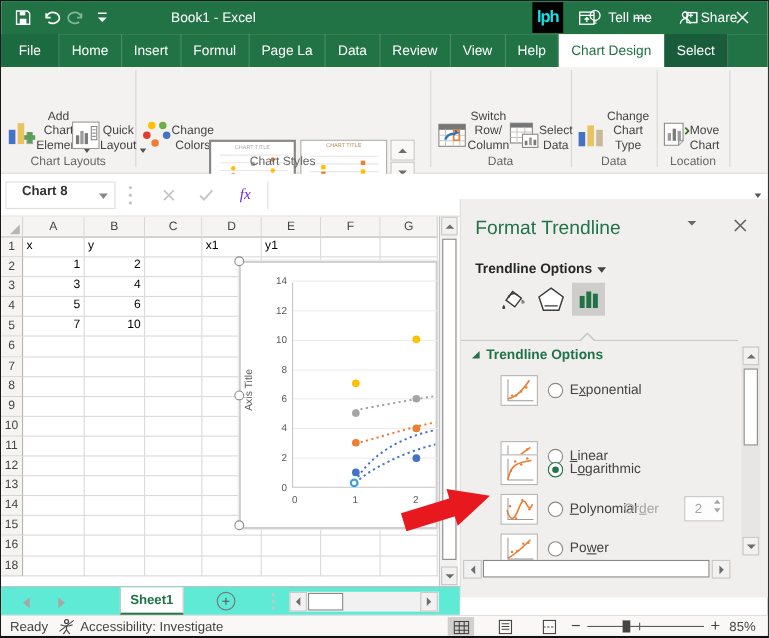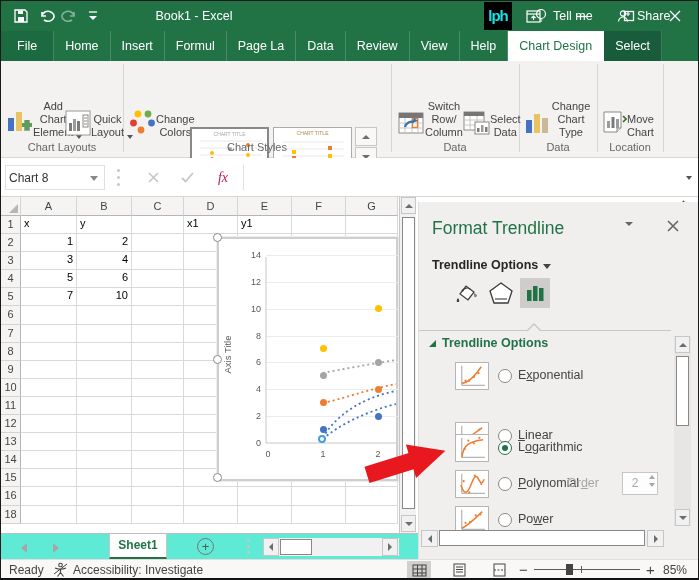--- a/index.html
+++ b/index.html
@@ -36,21 +36,21 @@
   .gallery-card.sel { border:2px solid #8a8886; }
   .mini-title { position:absolute; top:2px; left:0; right:0; text-align:center; font-size:5px; color:#b38b4d; }
   .gal-btn { position:absolute; left:354px; width:22px; height:19px; background:#f9f8f7; border:1px solid #c8c6c4; display:flex; align-items:center; justify-content:center; }
   .tri-up { width:0;height:0;border-left:4px solid transparent;border-right:4px solid transparent;border-bottom:4px solid #6d6d6d; }
   .tri-dn { width:0;height:0;border-left:4px solid transparent;border-right:4px solid transparent;border-top:4px solid #6d6d6d; }
   .collapse-chevron { position:absolute; left:676px; top:136px; width:14px; height:14px; }
   .collapse-chevron:after { content:""; position:absolute; left:3px; top:5px; width:6px; height:6px; border-left:1.5px solid #555; border-top:1.5px solid #555; transform:rotate(45deg); }
 
   
   .fbar { position:absolute; left:0; top:157px; width:100%; height:39px; background:#fff; border-bottom:1px solid #d8d6d4; }
-  .namebox { position:absolute; left:4px; top:7px; width:100px; height:25px; border:1px solid #e1dfdd; display:flex; align-items:center; padding-left:3px; font-size:12px; color:#333; }
+  .namebox { position:absolute; left:4px; top:7px; width:100px; height:25px; border:1px solid #e1dfdd; display:flex; padding-left:14px; font-size:12px; color:#333;font-weight:bold; }
   .nb-caret { position:absolute; right:6px; top:10px; width:0; height:0; border-left:4px solid transparent; border-right:4px solid transparent; border-top:5px solid #8a8886; }
   .fbtn { position:absolute; top:7px; height:25px; width:28px; display:flex; align-items:center; justify-content:center; font-size:13px; }
   .vdots { position:absolute; left:116px; top:11px; width:3px; height:17px; color:#c8c6c4; display:flex; flex-direction:column; justify-content:space-between; }
   .vdots i { width:3px; height:3px; border-radius:50%; background:#c8c6c4; }
   .finput { position:absolute; left:242px; top:7px; width:438px; height:25px; border:none; outline:none; font-size:12px; border-left:1px solid #e1dfdd; padding-left:6px; }
 
   
   .grid { position:absolute; left:0; top:196px; width:398px; height:336px; background:#fff; overflow:hidden; }
   .colhead { position:absolute; left:0; top:0; height:19px; display:flex; }
   .ch-cell { height:19px; background:#f5f4f3; border-right:1px solid #d4d4d4; border-bottom:1px solid #b5b5b5; font-size:11px; color:#444; text-align:center; line-height:18px; }
@@ -70,21 +70,21 @@
   .axis-title { position:absolute; left:-37px; top:110px; width:90px; transform:rotate(-90deg); font-size:9.5px; color:#595959; text-align:center; }
   .dpoint { position:absolute; width:7px; height:7px; border-radius:50%; z-index:2; }
   .hpoint { position:absolute; width:8px; height:8px; border-radius:50%; background:#fff; border:2px solid #41a0dc; z-index:3; }
 
   
   .vsb { position:absolute; left:398px; top:196px; width:17px; height:336px; background:#f1f1f1; border-left:1px solid #c8c6c4; z-index:4; }
   .sb-btn { position:absolute; left:1px; width:15px; height:17px; background:#f1f1f1; border:1px solid #c8c6c4; display:flex; align-items:center; justify-content:center; }
   .sb-thumb { position:absolute; background:#fff; border:1px solid #8a8886; }
 
   
-  .pane { position:absolute; left:417px; top:201px; width:281px; height:362px; background:#f0efee; border-left:1px solid #e1dfdd; z-index:4; }
+  .pane { position:absolute; left:417px; top:180px; width:281px; height:362px; background:#f0efee; border-left:1px solid #e1dfdd; z-index:4; }
   .pane-title { position:absolute; left:13px; top:16px; font-size:17.5px; color:#217346; }
   .pane-hbtn { position:absolute; top:24px; color:#666; }
   .pane-section { position:absolute; left:13px; top:56px; font-size:12.5px; font-weight:bold; color:#262626; }
   .sec-caret { display:inline-block; width:0; height:0; border-left:4px solid transparent; border-right:4px solid transparent; border-top:5px solid #444; margin-left:5px; }
   .ptab { position:absolute; top:76px; width:30px; height:30px; display:flex; align-items:center; justify-content:center; }
   .ptab.sel { background:#cfcdcb; }
   .pane-divider { position:absolute; left:0; top:128px; width:252px; height:1px; background:#c8c8c8; }
   .notch-outer { position:absolute; left:107px; top:121px; width:0; height:0; border-left:8px solid transparent; border-right:8px solid transparent; border-bottom:8px solid #c8c8c8; }
   .notch-inner { position:absolute; left:109px; top:123px; width:0; height:0; border-left:6px solid transparent; border-right:6px solid transparent; border-bottom:6px solid #f0efee; }
   .grp-head { position:absolute; left:10px; top:134px; font-size:12.5px; font-weight:bold; color:#217346; display:flex; align-items:center; gap:6px; }
@@ -392,21 +392,21 @@
     <div class="fbtn" style="left:138px;color:#c8c6c4">
       <svg width="11" height="11" viewBox="0 0 11 11">
           <path d="M1 1 L10 10 M10 1 L1 10" stroke="#c8c6c4" stroke-width="1.6"></path>
         </svg>
     </div>
     <div class="fbtn" style="left:172px">
       <svg width="13" height="11" viewBox="0 0 13 11">
           <path d="M1 6 L4.5 9.5 L12 1" fill="none" stroke="#c8c6c4" stroke-width="1.8"></path>
         </svg>
     </div>
-    <div class="fbtn" style="left:208px;color:#be185d;font-family:'Liberation Serif','DejaVu Serif',serif;font-style:italic;font-size:14px">fx</div>
+    <div class="fbtn" style="left:208px;color:#6d28d9;font-family:'Liberation Serif','DejaVu Serif',serif;font-style:italic;font-size:14px">fx</div>
     <input class="finput" style="">
     <div class="fbtn" style="left:680px;width:16px">
         <span class="dd-caret" style="margin:0"></span>
       </div>
   </div>
 
   <div class="grid">
     <div class="colhead">
         <div class="ch-cell corner" style="width: 20px;"></div>
         <div class="ch-cell" style="width: 56px;">A</div>

